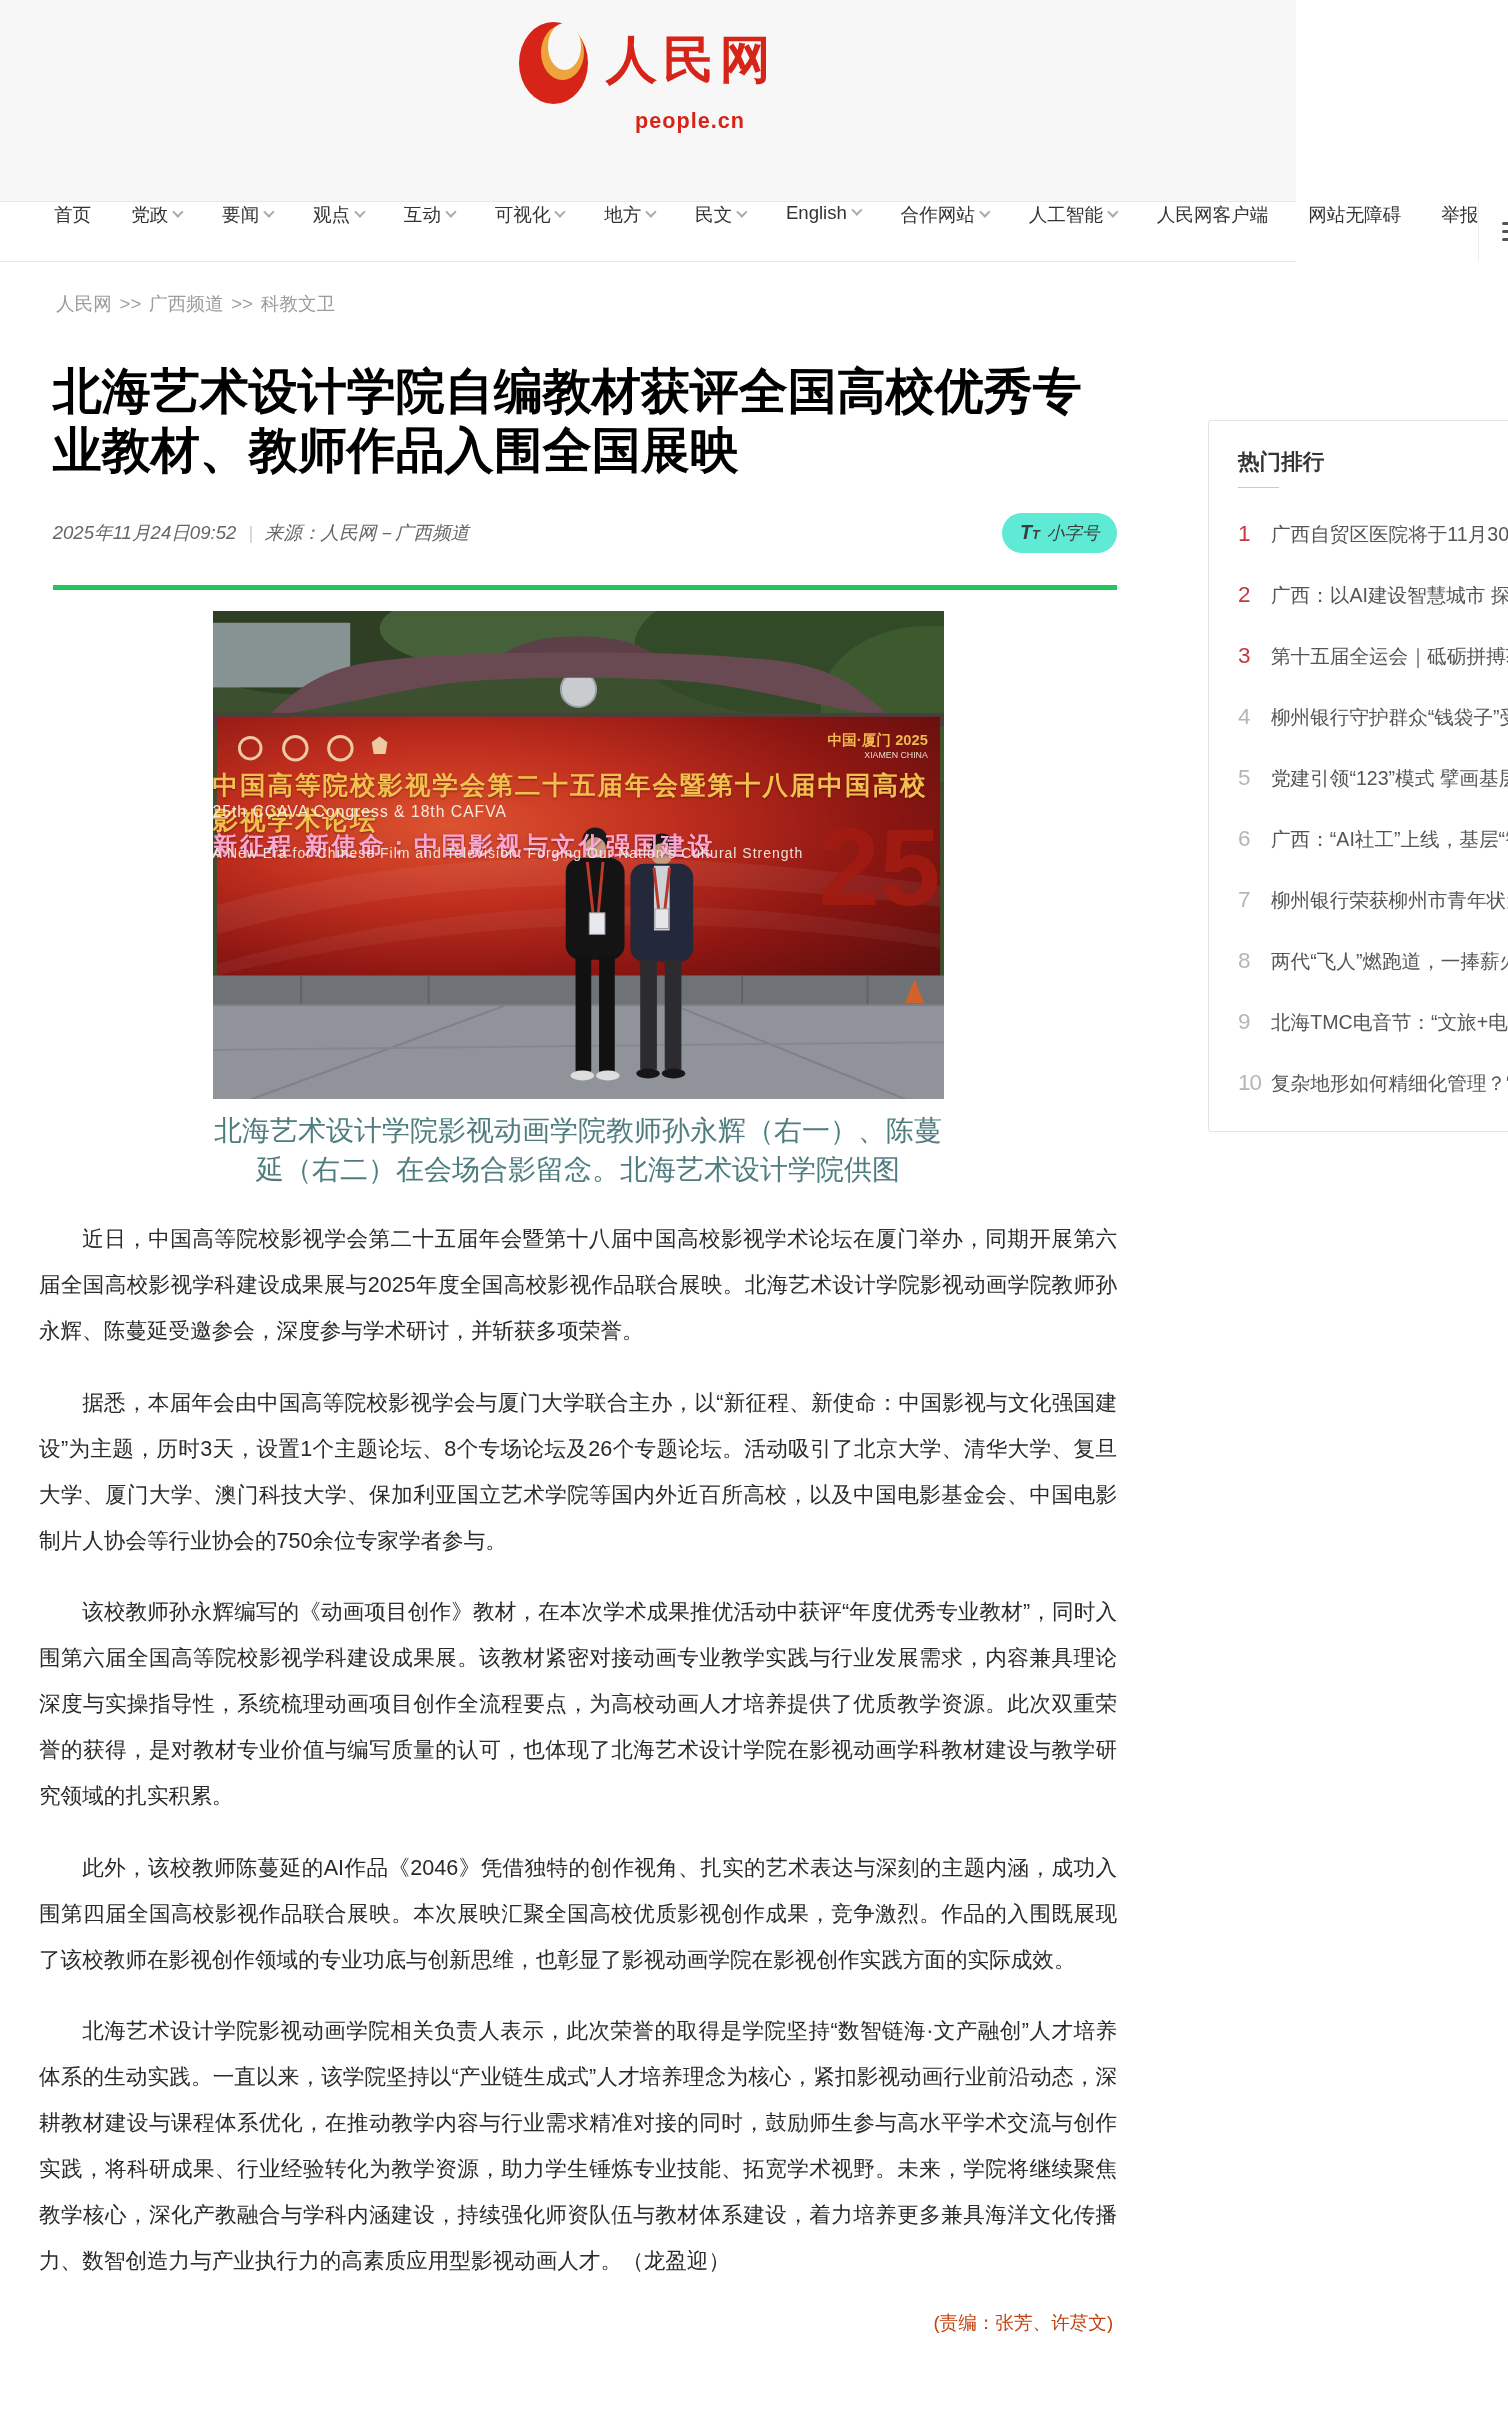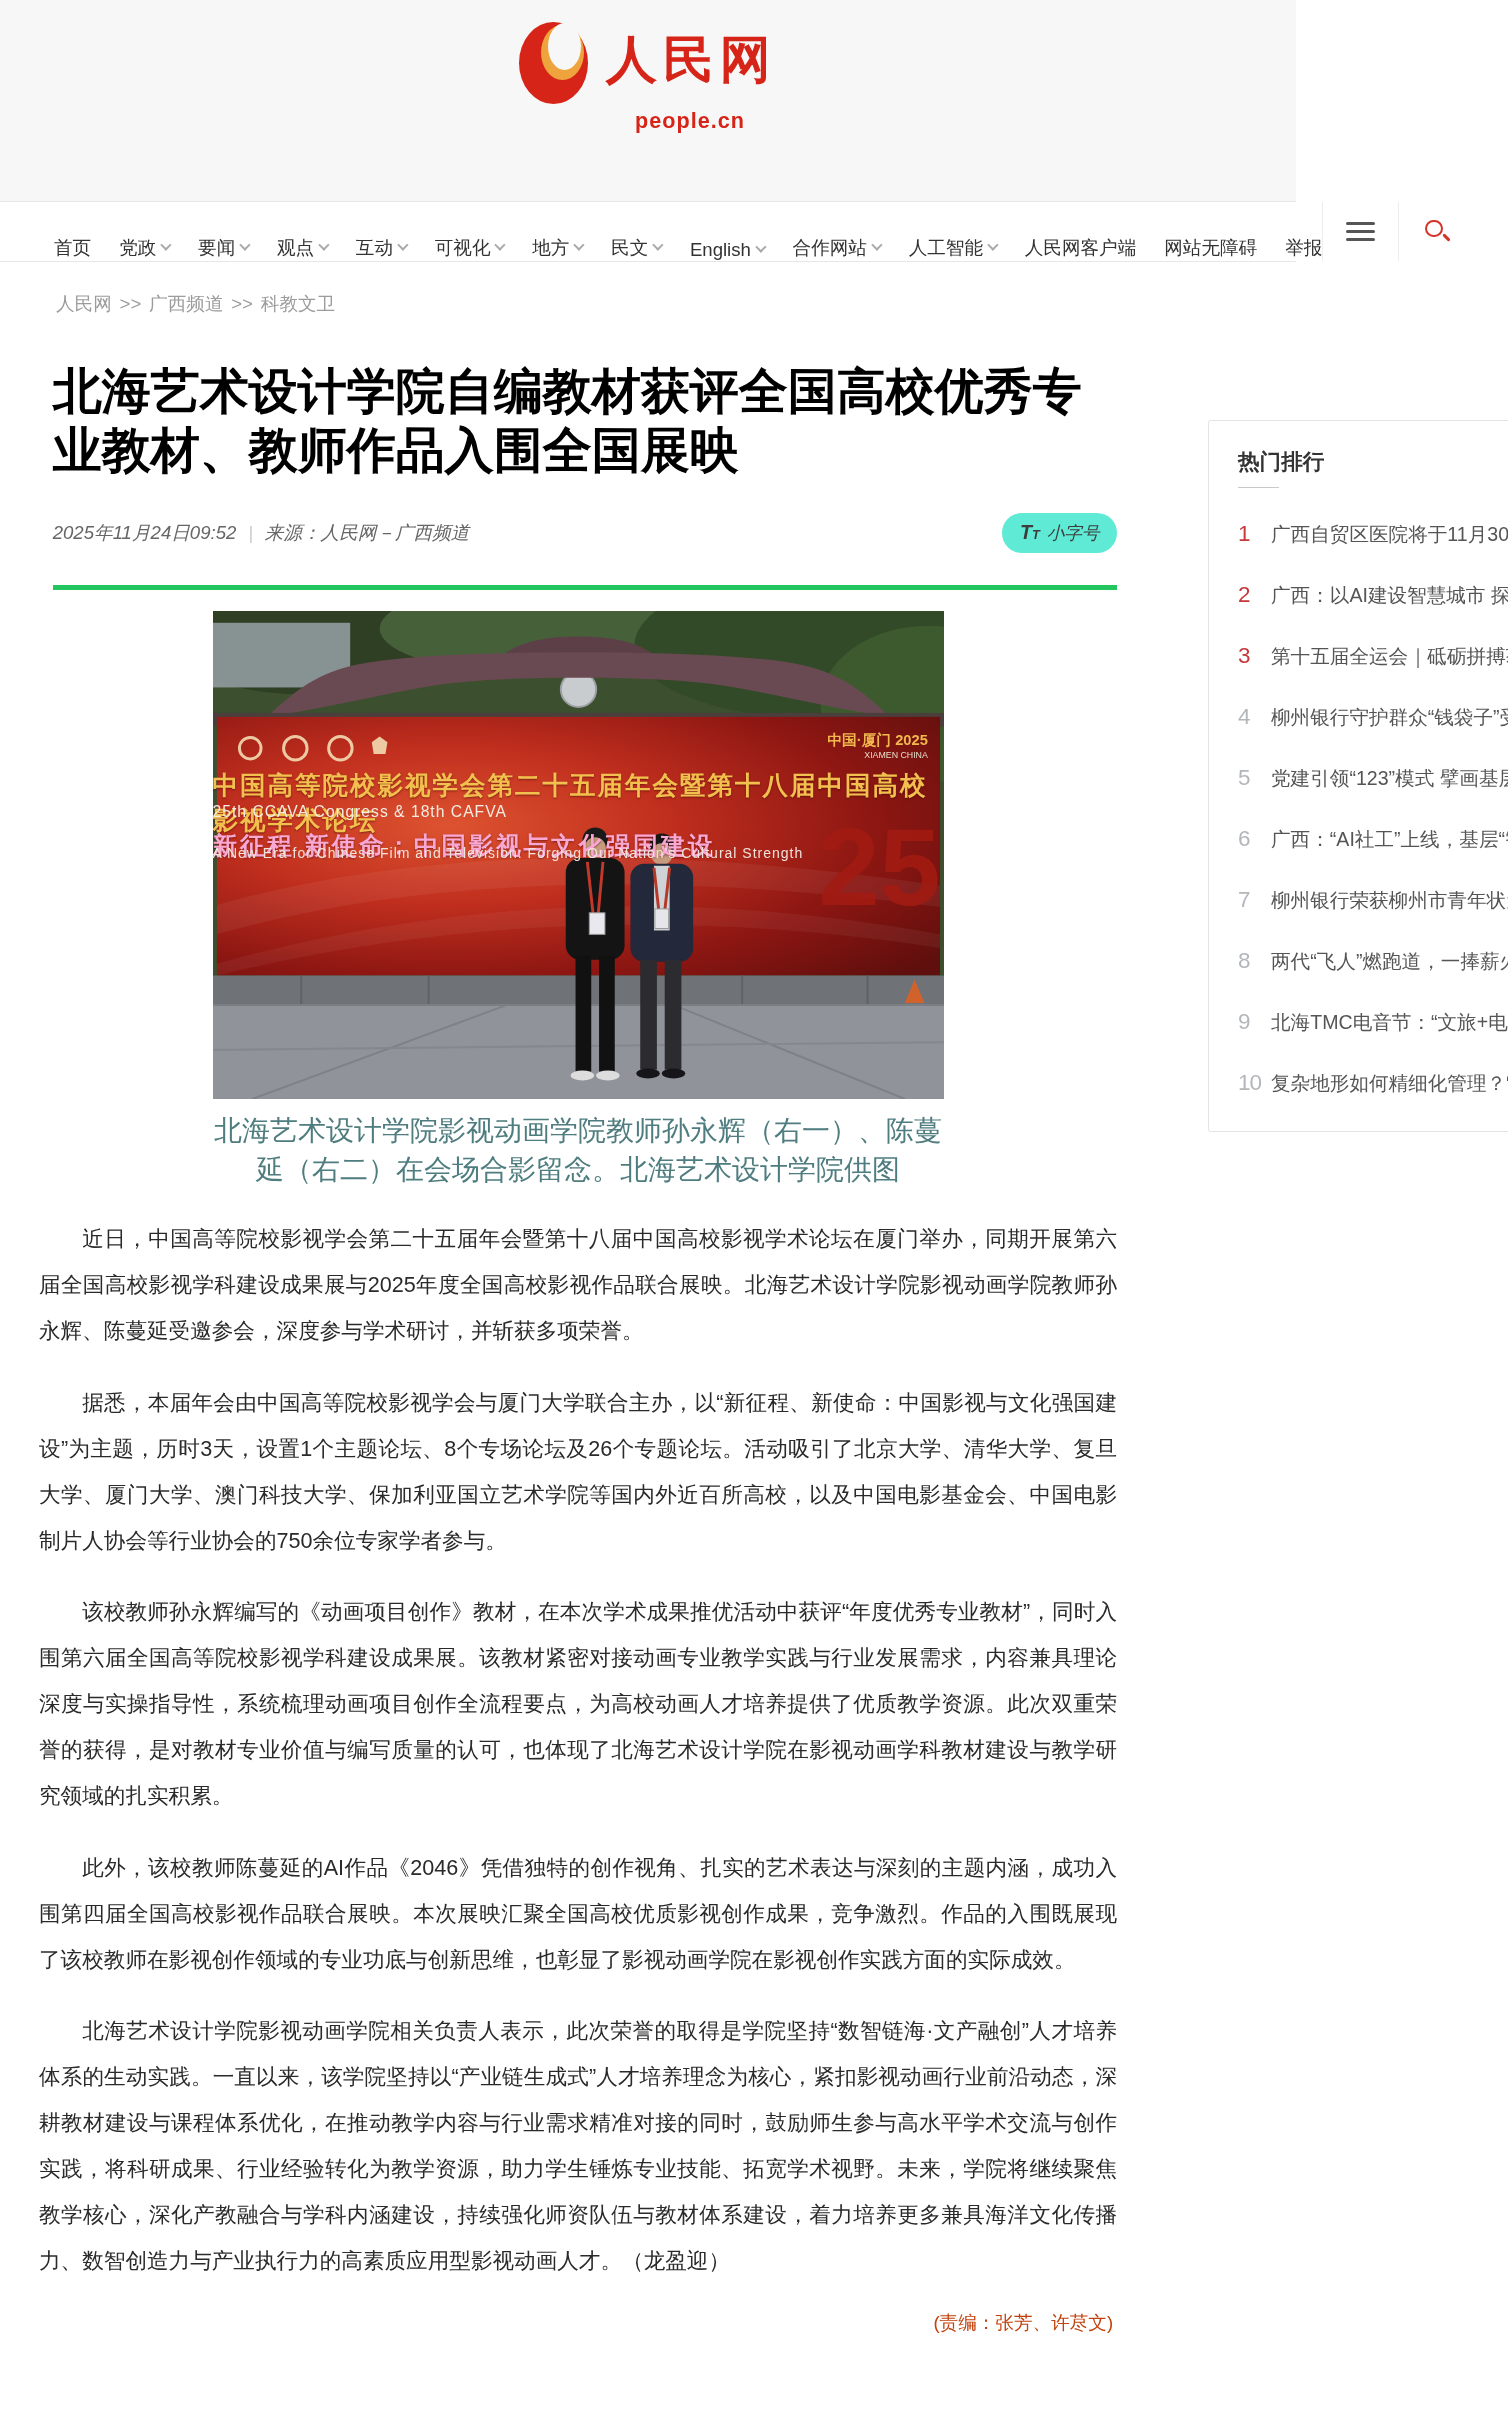--- a/index.html
+++ b/index.html
@@ -14,21 +14,21 @@
   .logo-mark { position:relative; width:73px; height:90px; }
   .logo-mark .c-red { position:absolute; left:0; top:5.9px; width:69px; height:82px; border-radius:50%; background:#d62518; }
   .logo-mark .c-orange { position:absolute; left:21.6px; top:9.8px; width:43px; height:55px; border-radius:50%; background:#efa33c; }
   .logo-mark .c-white { position:absolute; left:29px; top:7.8px; width:33px; height:47px; border-radius:50%; background:#f7f7f7; }
   .logo-cn { font-size:51px; font-weight:bold; color:#d62518; letter-spacing:5.9px; }
   .logo-en { font-size:21.6px; font-weight:bold; color:#d62518; letter-spacing:1px; margin-top:2px; margin-left:84px; }
 
   
   .nav-bar { height:61px; background:#fff; border-top:1px solid #e7e7e7; border-bottom:1px solid #e7e7e7;
              display:flex; align-items:stretch; padding-left:54px; }
-  .nav-items { display:flex; align-items:flex-end; gap:28px; }
+  .nav-items { display:flex; align-items:flex-start; gap:40px; }
   .nav-item { font-size:18.6px; color:#333; cursor:pointer; white-space:nowrap; display:flex; align-items:center; }
   .chev { display:inline-block; width:7.8px; height:7.8px; border-right:2px solid #a9a9a9; border-bottom:2px solid #a9a9a9;
           transform:rotate(45deg); margin-left:5.9px; margin-top:-5.9px; }
   .nav-right { margin-left:auto; display:flex; align-items:stretch; }
   .nav-cell { width:76px; display:flex; align-items:center; justify-content:center; border-left:1px solid #ededed; cursor:pointer; }
   .hamburger { width:29px; height:19.6px; display:flex; flex-direction:column; justify-content:space-between; }
   .hamburger span { display:block; height:2.9px; background:#555; border-radius:2px; }
   .search-glass { position:relative; width:23.5px; height:23.5px; }
   .search-glass .lens { position:absolute; left:0; top:0; width:17.6px; height:17.6px; border:2.9px solid #d43327; border-radius:50%; }
   .search-glass .handle { position:absolute; left:16.7px; top:16.7px; width:8.8px; height:2.9px; background:#d43327; transform:rotate(45deg); border-radius:2px; }

